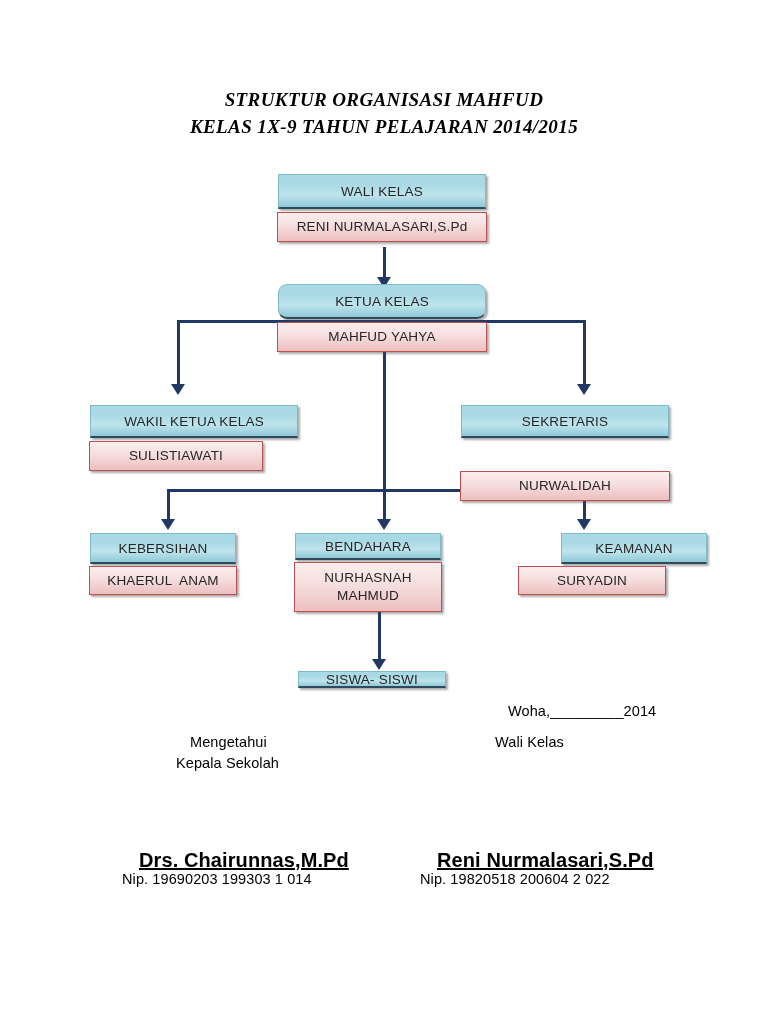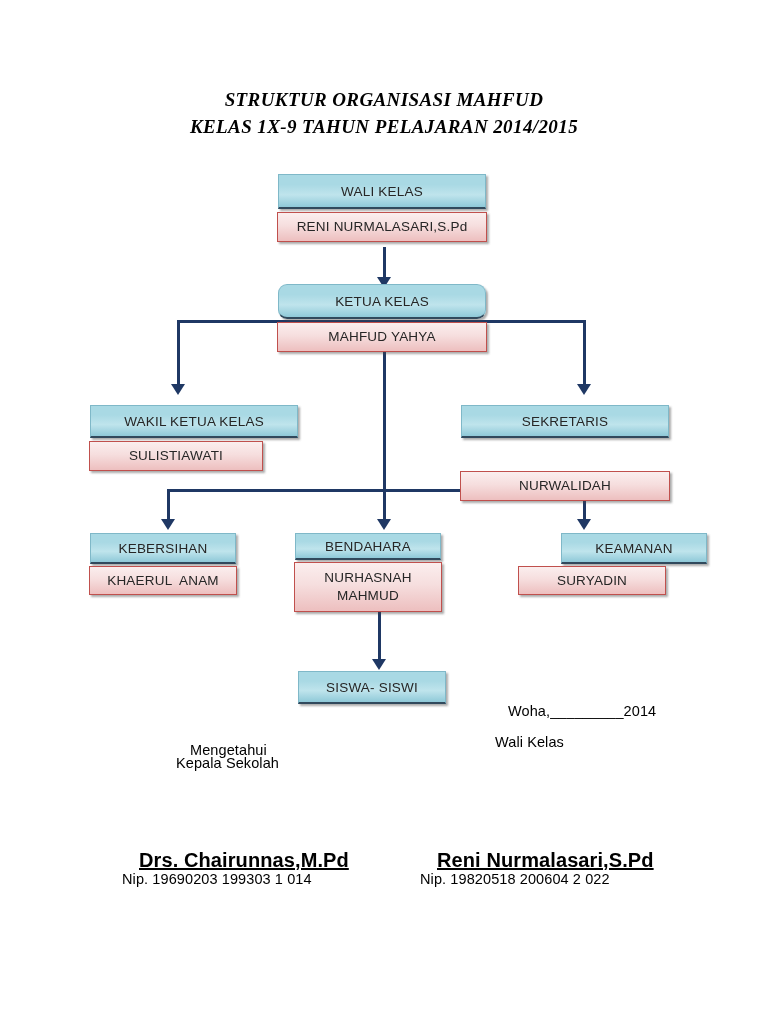--- a/index.html
+++ b/index.html
@@ -143,26 +143,26 @@
   </div>
 
   <div class="node" style="left:519px;top:533px;width:146px;padding-left:42px;">
     <div class="cap" style="height:31px;">KEAMANAN</div>
   </div>
   <div class="node" style="left:518px;top:566px;width:148px;">
     <div class="name" style="height:29px;">SURYADIN</div>
   </div>
 
   <div class="node" style="left:298px;top:671px;width:148px;">
-    <div class="cap" style="height:33px;">SISWA- SISWI</div>
+    <div class="cap" style="height:17px;">SISWA- SISWI</div>
   </div>
 
   <div class="ftxt" style="left:508px;top:701px;">Woha,_________2014</div>
 
-  <div class="ftxt" style="left:190px;top:732px;margin-top:8px;">Mengetahui</div>
+  <div class="ftxt" style="left:190px;top:732px;">Mengetahui</div>
   <div class="ftxt" style="left:176px;top:753px;">Kepala Sekolah</div>
 
   <div class="ftxt" style="left:495px;top:732px;">Wali Kelas</div>
 
   <div class="sig-name" style="left:139px;top:849px;">Drs. Chairunnas,M.Pd</div>
   <div class="sig-nip" style="left:122px;top:871px;">Nip. 19690203 199303 1 014</div>
 
   <div class="sig-name" style="left:437px;top:849px;">Reni Nurmalasari,S.Pd</div>
   <div class="sig-nip" style="left:420px;top:871px;">Nip. 19820518 200604 2 022</div>
 

